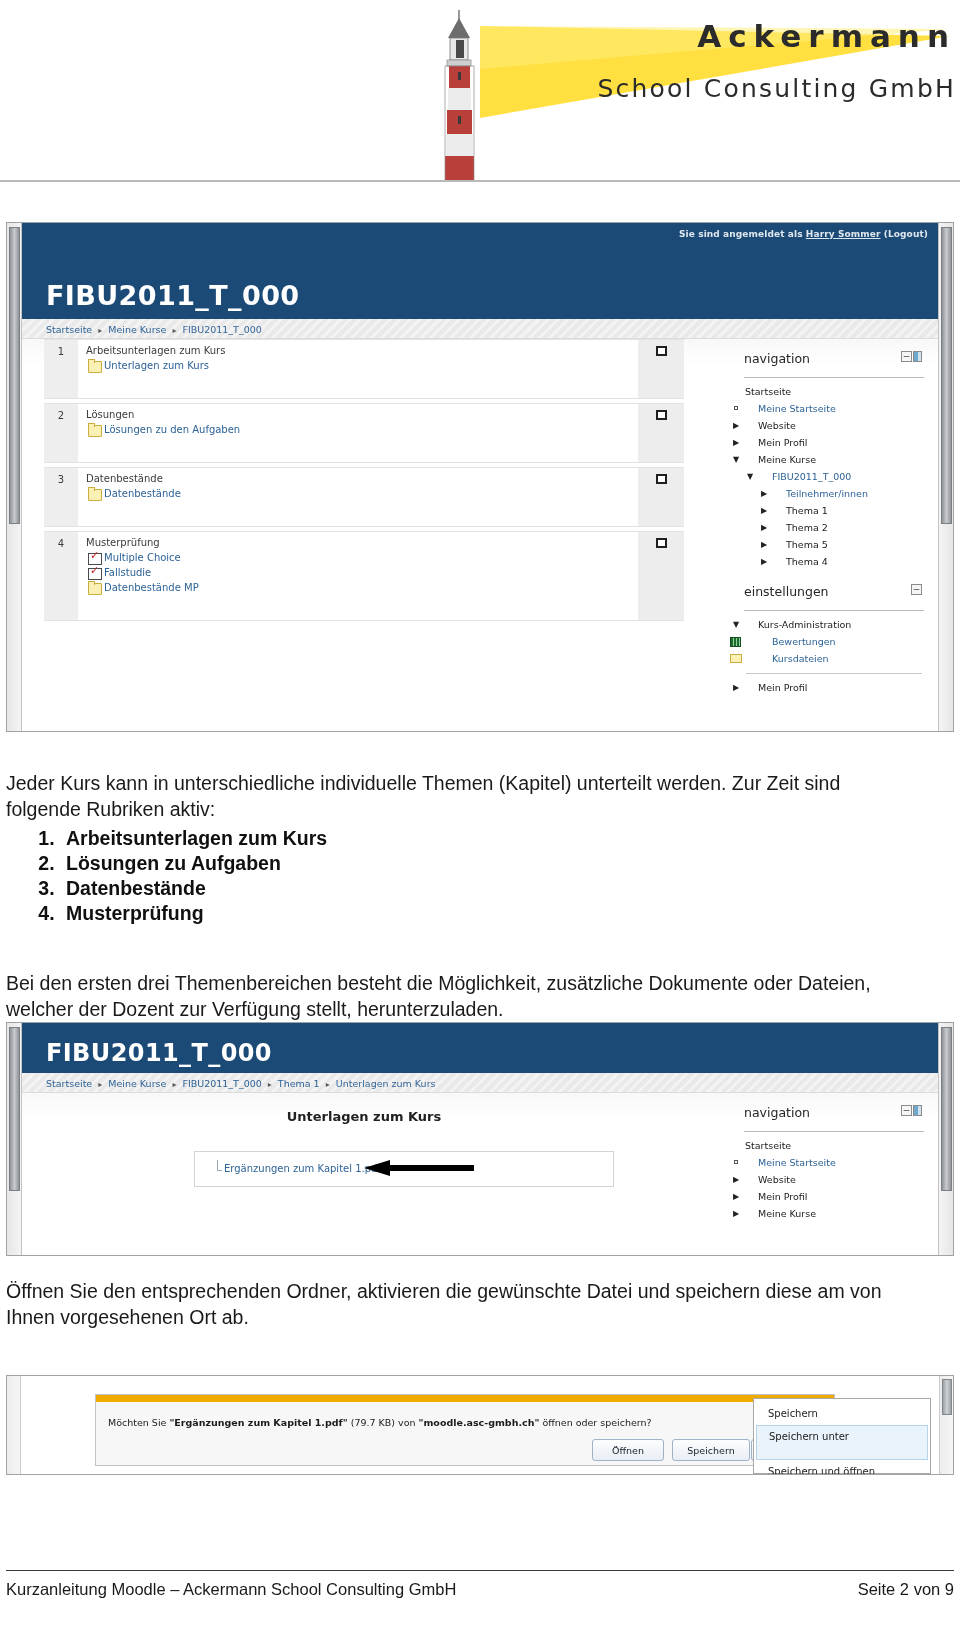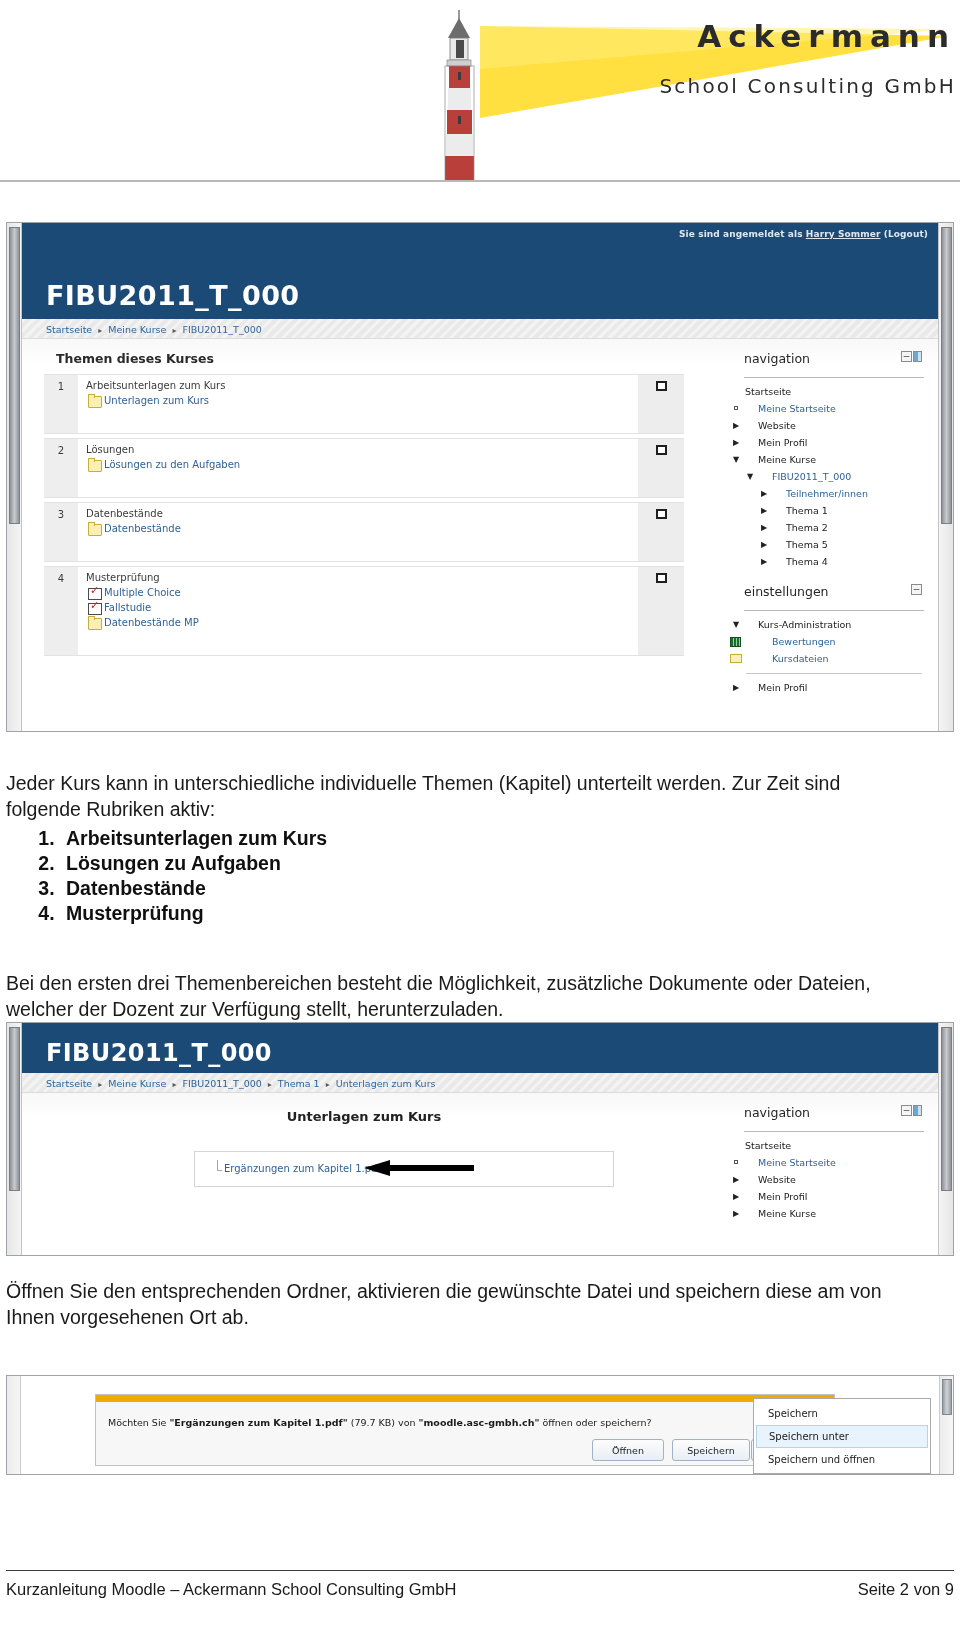--- a/index.html
+++ b/index.html
@@ -52,21 +52,21 @@
     font-size: 31px;
     letter-spacing: 7px;
     color: #2b2b2b;
     font-family: "DejaVu Sans", sans-serif;
     font-weight: 700;
     text-align: right;
     padding-right: 4px;
   }
   .brand-sub {
     margin-top: 20px;
-    font-size: 20px;
+    font-size: 25px;
     letter-spacing: 2.2px;
     color: #2b2b2b;
     font-family: "DejaVu Sans", sans-serif;
     text-align: right;
     padding-right: 4px;
   }
   .head-rule {
     position: absolute;
     left: 0; top: 180px;
     width: 960px; height: 2px;
@@ -484,21 +484,21 @@
     line-height: 23px;
     padding-left: 14px;
     font-size: 10px;
     color: #1b1b1b;
     font-family: "DejaVu Sans", sans-serif;
   }
   .dlg-menu-item.hl {
     background: #e9f3fb;
     border: 1px solid #b5d4ec;
     margin: 0 2px;
-    height: 23px;
+    height: 35px;
     line-height: 21px;
     padding-left: 12px;
     box-sizing: border-box;
   }
   .dlg-sb-l, .dlg-sb-r {
     position: absolute; top: 0;
     width: 13px; height: 100%;
     background: linear-gradient(to right,#ececec,#f6f6f6);
   }
   .dlg-sb-l { left: 0; border-right: 1px solid #cbcbcb; }
@@ -584,21 +584,20 @@
       <span class="crumb">Startseite</span>
       <span class="sep">▸</span>
       <span class="crumb">Meine Kurse</span>
       <span class="sep">▸</span>
       <span class="crumb current">FIBU2011_T_000</span>
     </div>
 
     <div class="moodle-body" style="height:393px;">
 
       <div class="topics-col">
-        <div class="topics-title">Themen dieses Kurses</div>
 
         <div class="topic-row">
           <div class="topic-num">1</div>
           <div class="topic-main">
             <div class="topic-name">Arbeitsunterlagen zum Kurs</div>
             <div class="res-item">
               <span class="ico ico-folder"></span>
               <span>Unterlagen zum Kurs</span>
             </div>
           </div>

